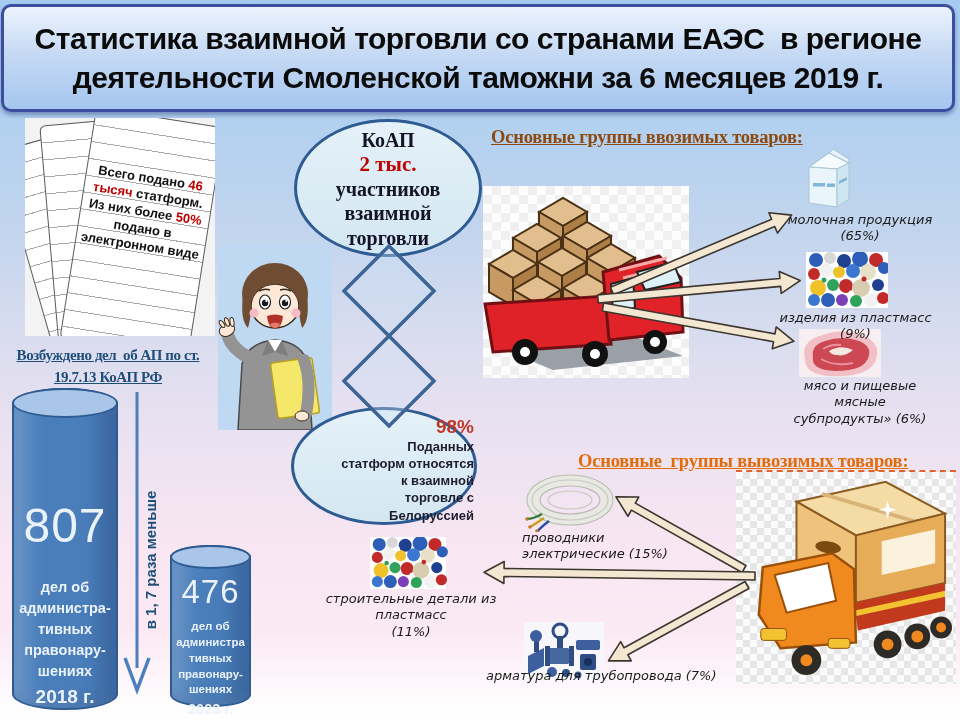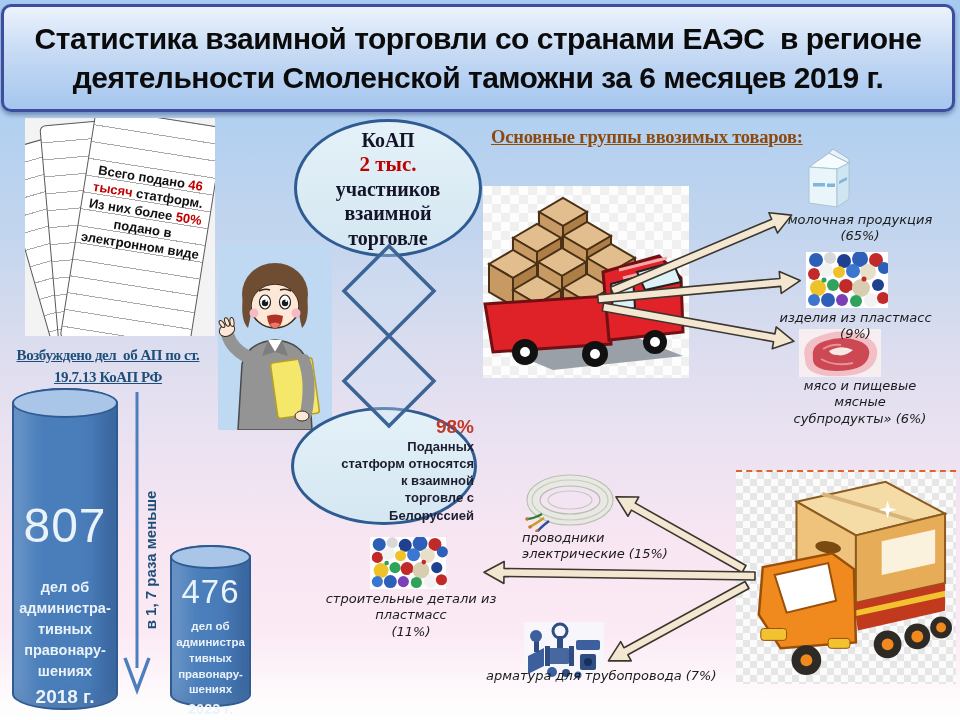--- a/index.html
+++ b/index.html
@@ -183,33 +183,34 @@
       <path d="M86,116 Q94,138 88,170" stroke="#949494" stroke-width="12" fill="none" stroke-linecap="round"></path>
       <ellipse cx="84" cy="172" rx="7" ry="5" fill="#fde8d8" stroke="#3a2a1a" stroke-width="1"></ellipse>
     </svg>
   </div>
 
   <div class="abs oval oval1">
     <span class="o-pre">КоАП</span>
     <span class="o-val">2 тыс.</span>
     <span class="o-suf">участников
 взаимной
-торговле</span>
+торговли</span>
   </div>
 
   <div class="abs oval oval2">
     <span class="o-val">98%</span>
     <span class="o-txt">Поданных
 статформ относятся
 к взаимной
 торговле с
 Белоруссией</span>
   </div>
 
   <div class="abs hd hd-imports">Основные группы ввозимых товаров:</div>
+  <div class="abs hd hd-exports">Основные  группы вывозимых товаров:</div>
   <div class="abs hd hd-cases">Возбуждено дел  об АП по ст.
 19.7.13 КоАП РФ</div>
 
   <div class="abs truck-imp checker-light">
     <svg width="206" height="192" viewBox="0 0 206 192">
       <polygon points="8,158 140,146 200,170 70,184" fill="#99a0a7"></polygon>
       <use href="#g-cube" x="56" y="12"></use>
       <use href="#g-cube" x="30" y="38"></use>
         <use href="#g-cube" x="80" y="36"></use>
       <use href="#g-cube" x="6" y="64"></use>

